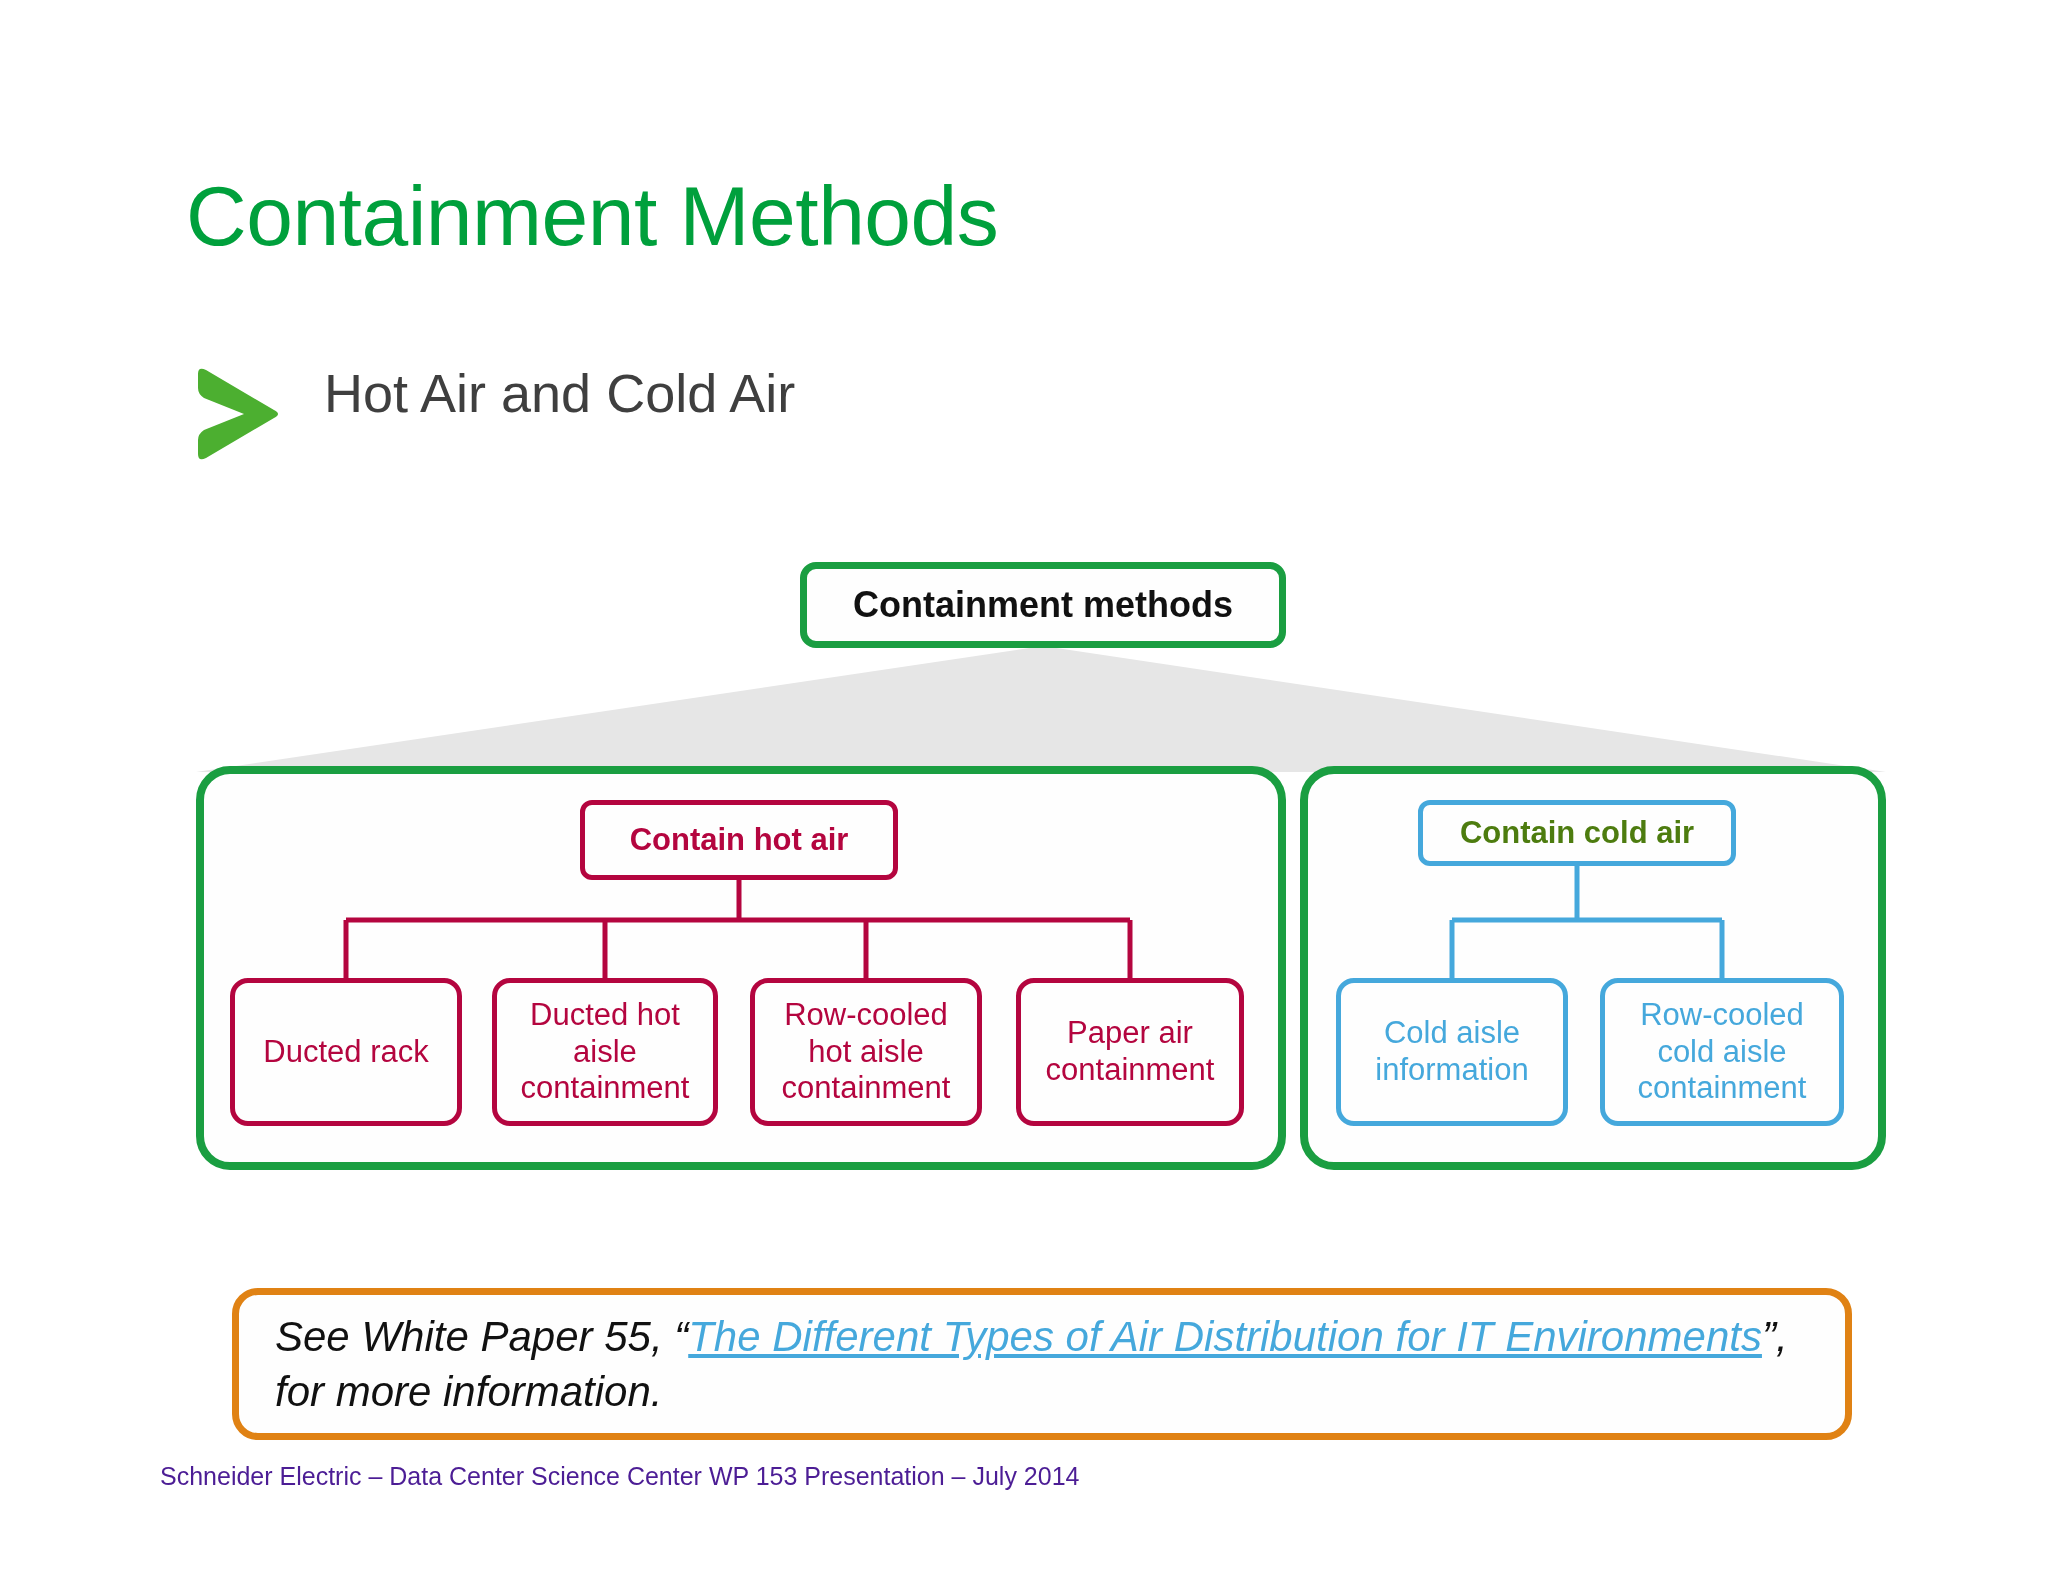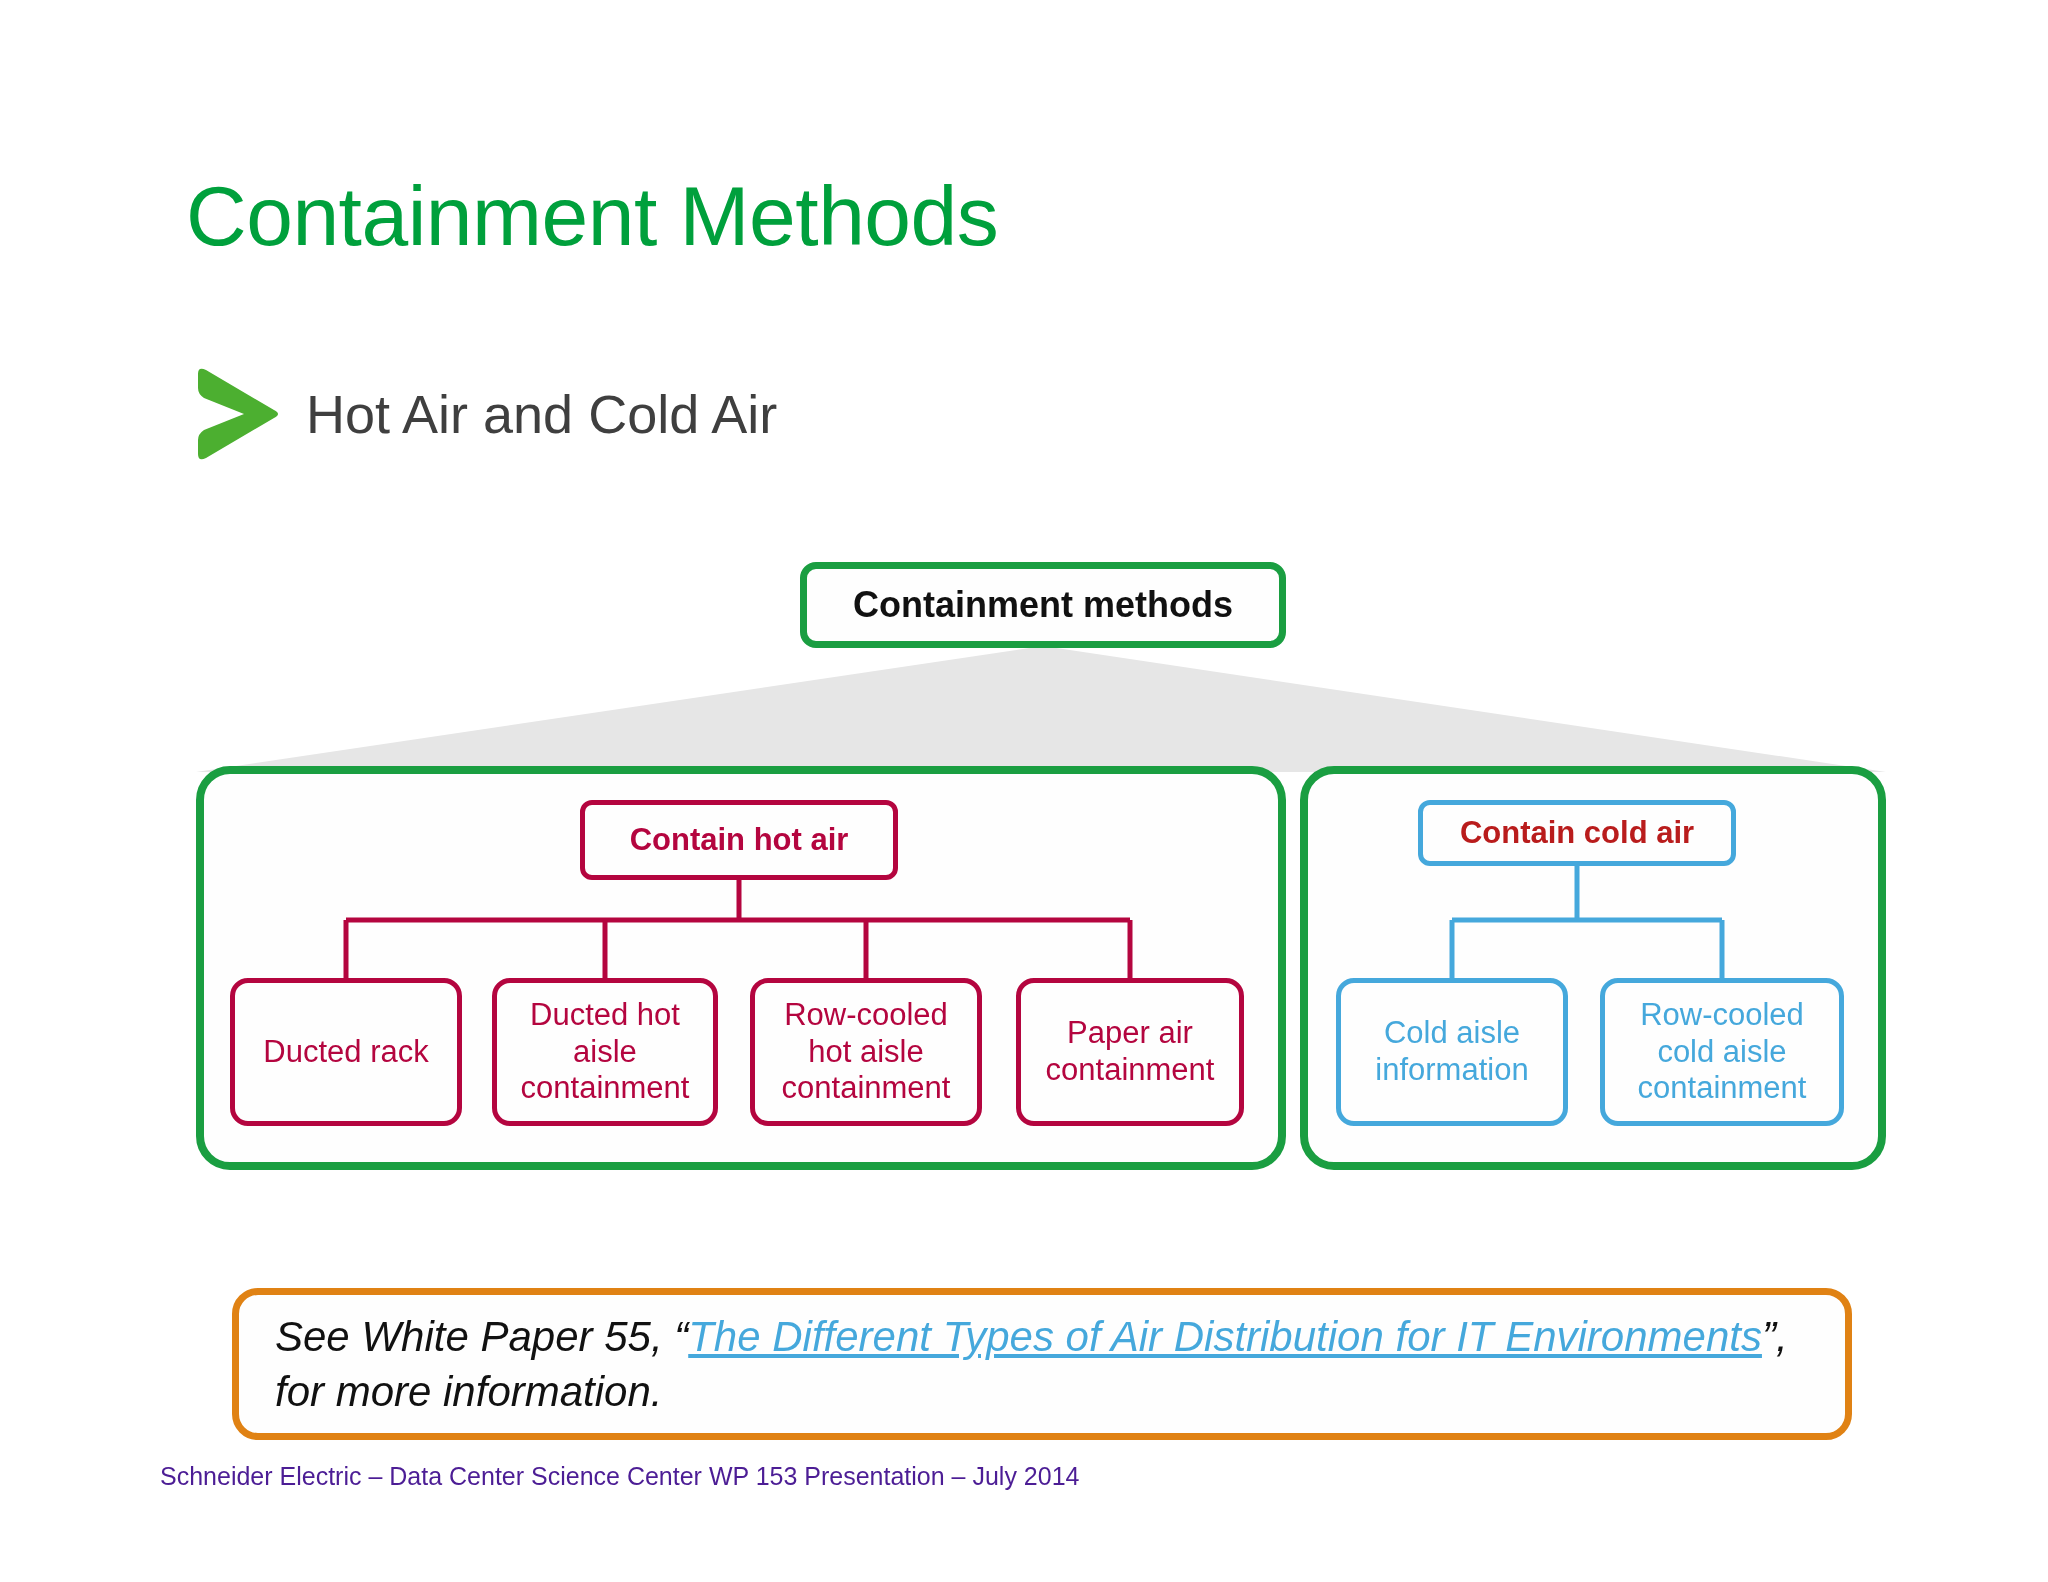--- a/index.html
+++ b/index.html
@@ -25,22 +25,22 @@
     letter-spacing: -0.5px;
     white-space: nowrap;
   }
 
   
   .subtitle-row {
     position: absolute;
     left: 196px;
     top: 362px;
     display: flex;
-    align-items: center;
-    gap: 18px;
+    align-items: flex-start;
+    gap: 36px;
   }
   .chevron-icon {
     width: 92px;
     height: 104px;
     display: block;
   }
   .subtitle-text {
     font-size: 54px;
     color: #3F3F3F;
     white-space: nowrap;
@@ -106,21 +106,21 @@
   }
   .node-branch-cold {
     left: 1418px;
     top: 800px;
     width: 318px;
     height: 66px;
     border: 5px solid #45A8DC;
     border-radius: 12px;
     font-size: 31px;
     font-weight: bold;
-    color: #b91c1c;
+    color: #4d7c0f;
   }
 
   
   .leaf {
     top: 978px;
     height: 148px;
     border-radius: 18px;
     font-size: 31px;
     padding: 0 8px;
   }

